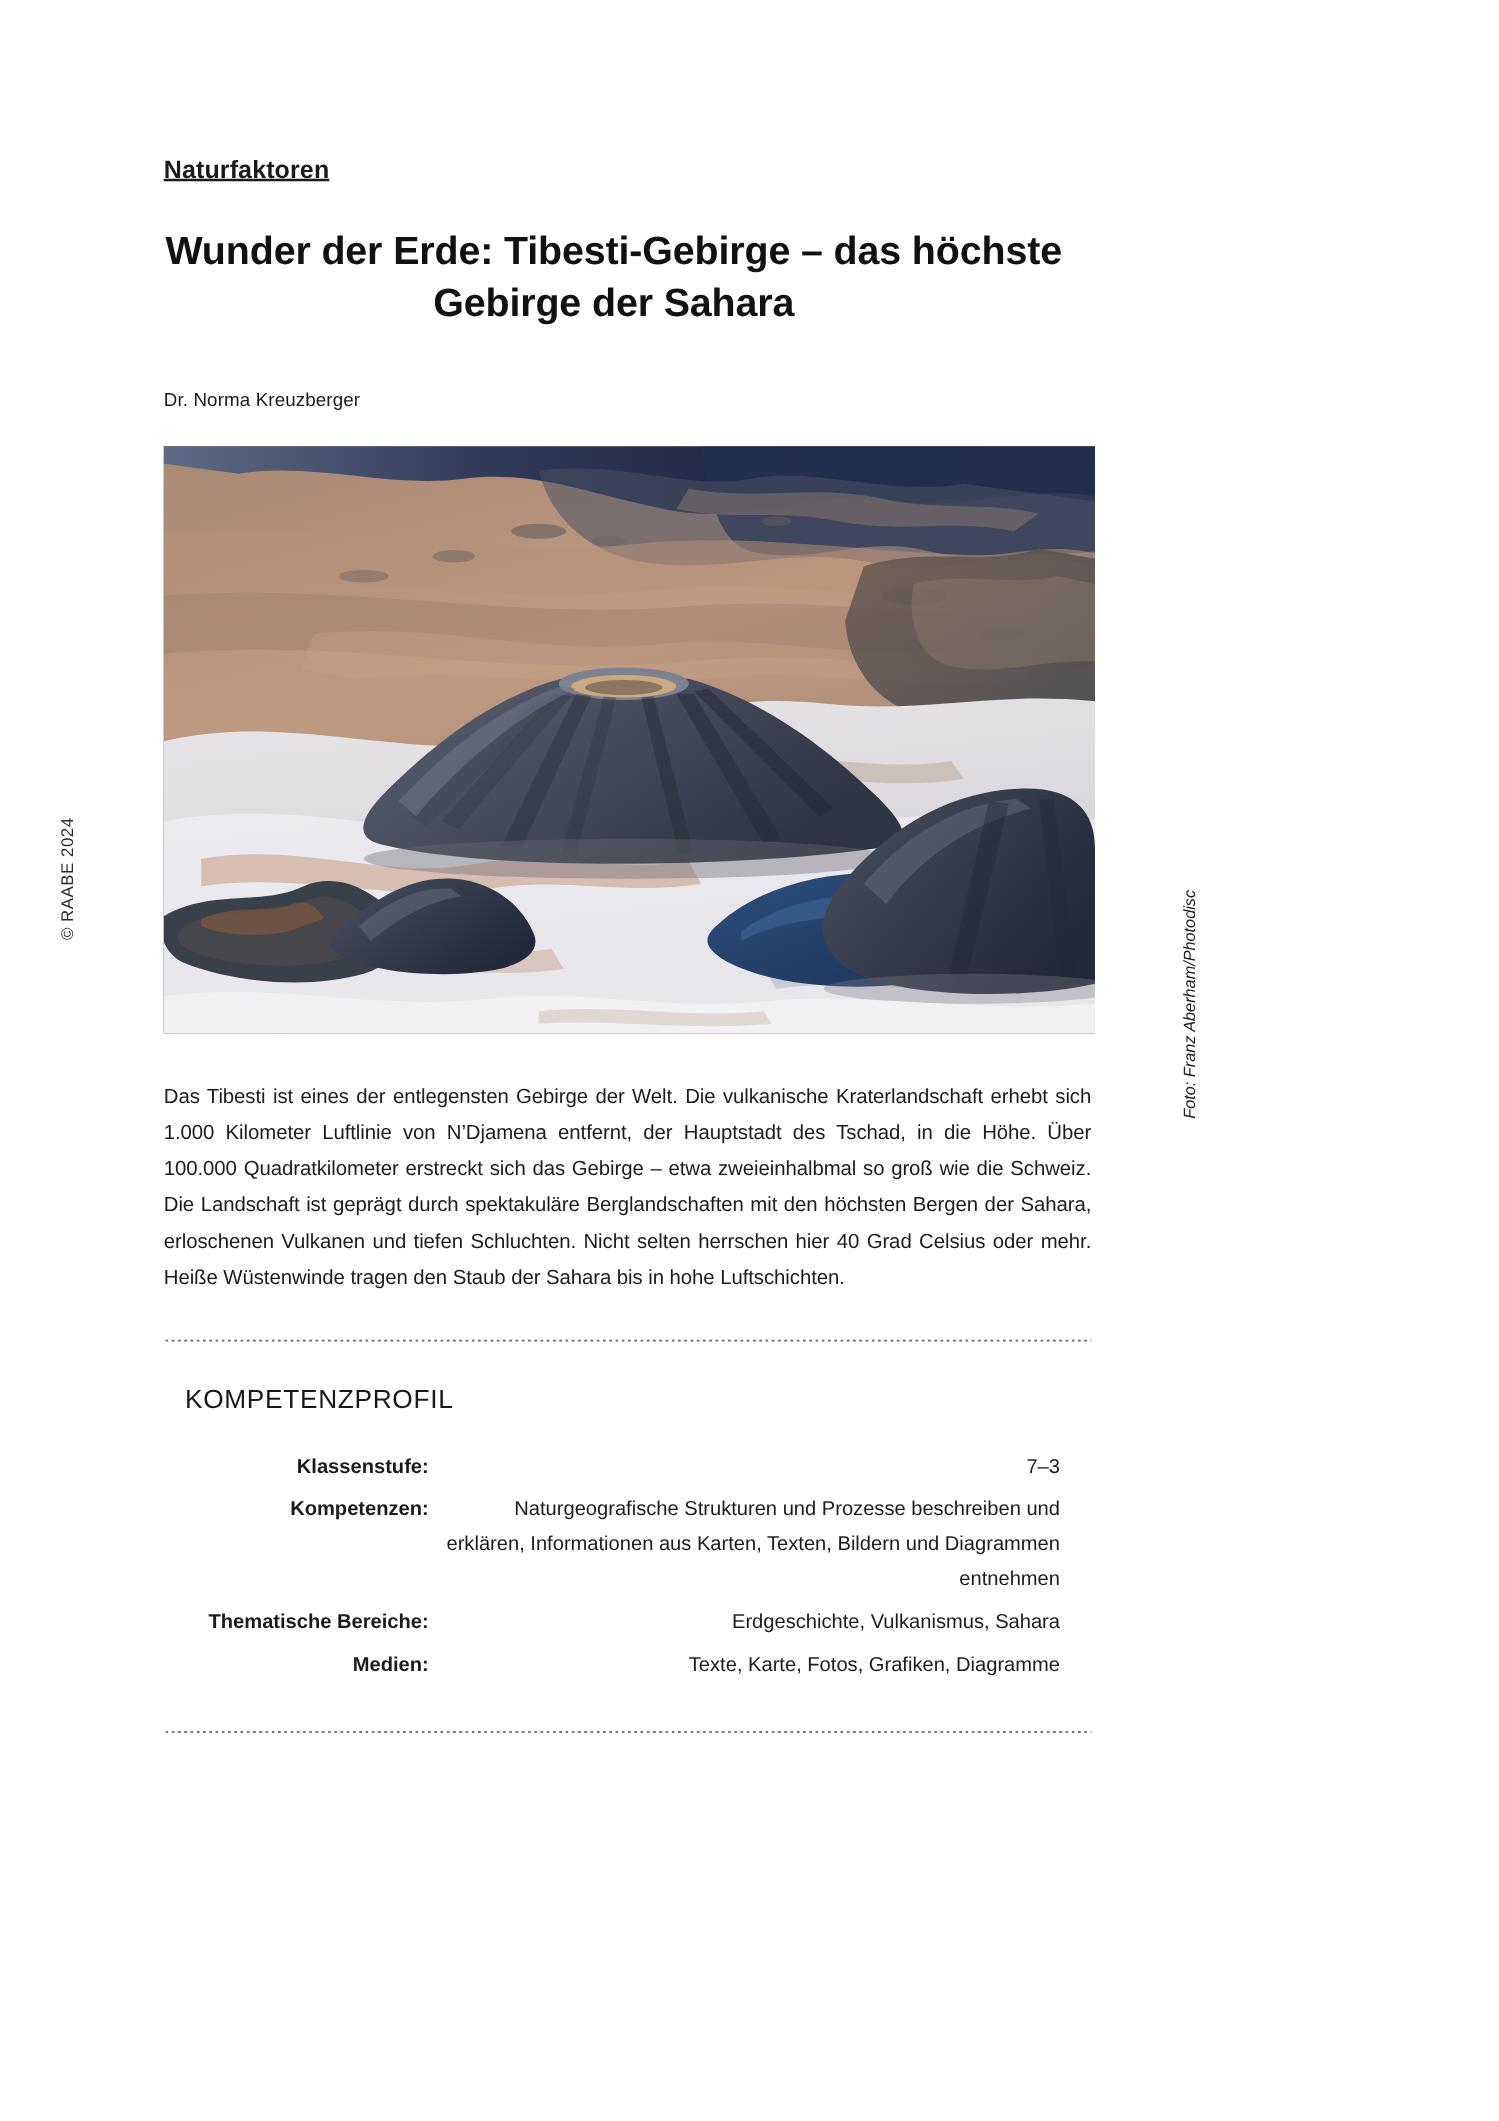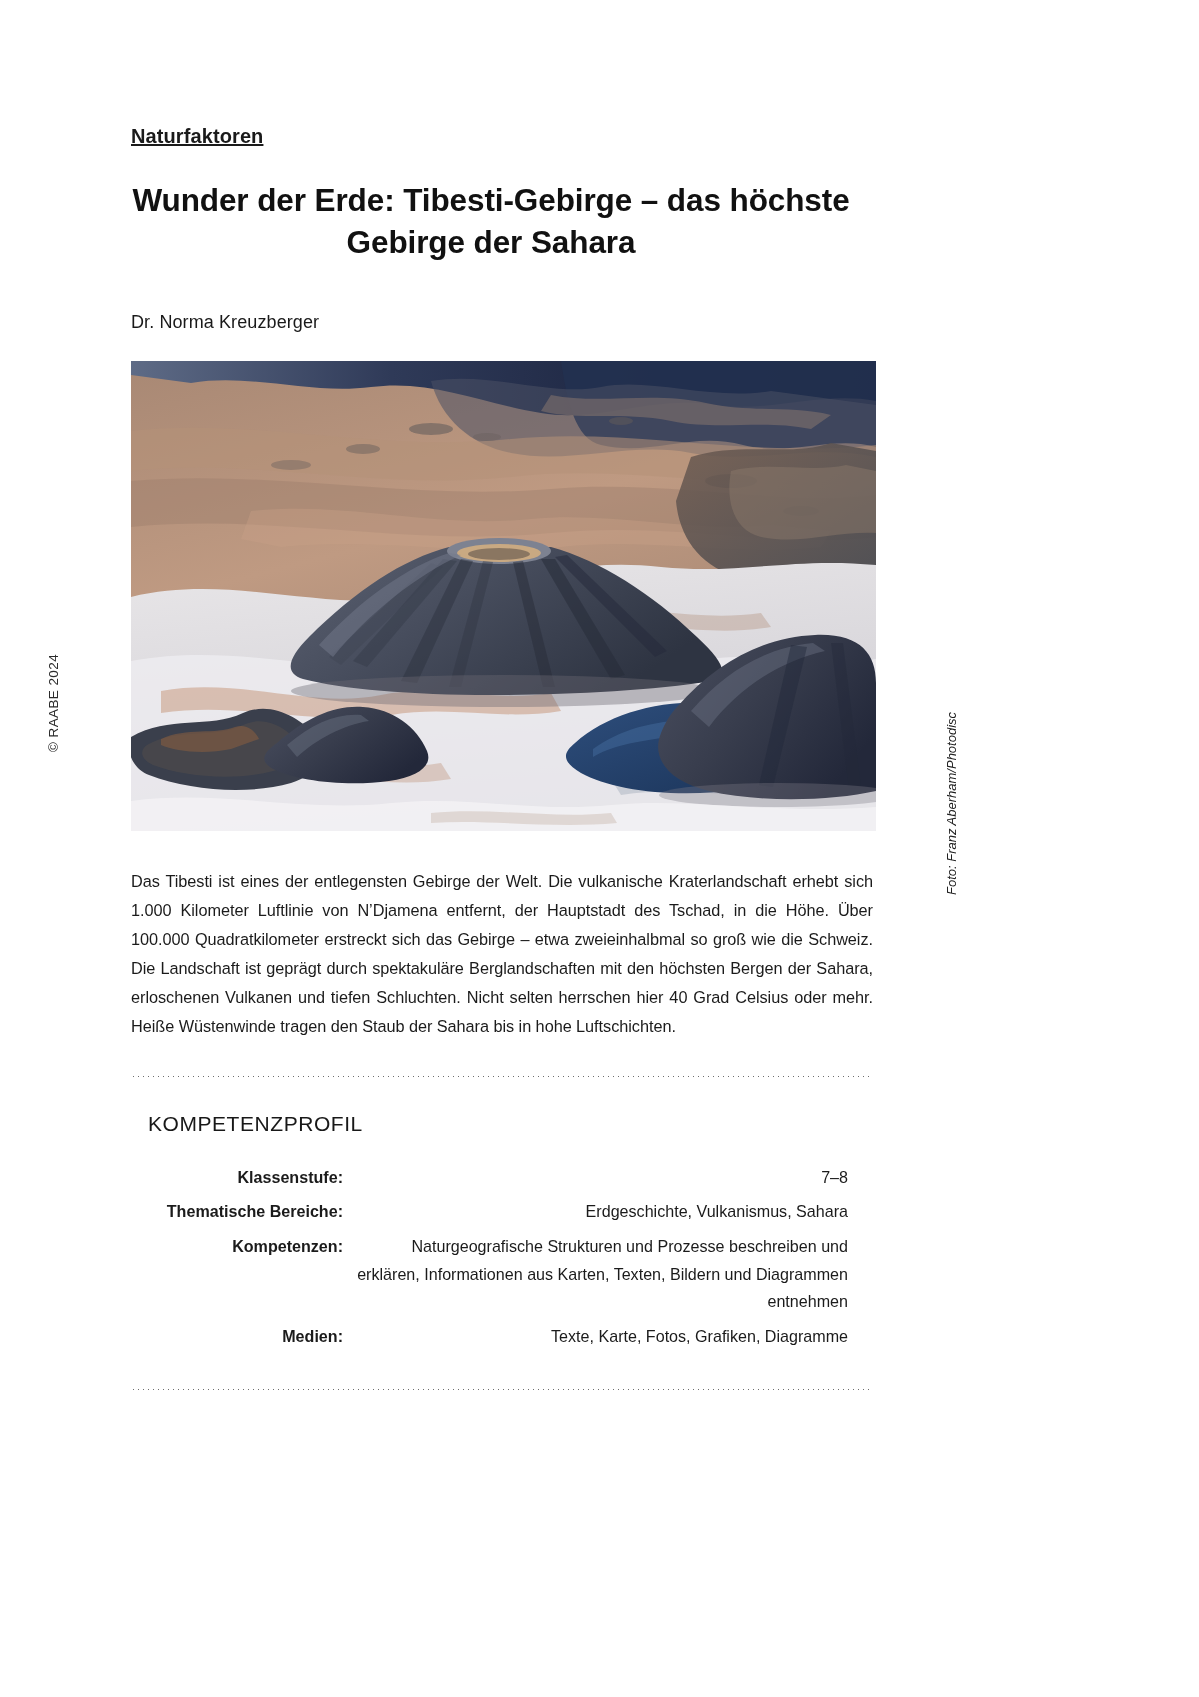--- a/index.html
+++ b/index.html
@@ -83,21 +83,21 @@
     font-weight: 700;
     color: #111111;
     line-height: 1.33;
     letter-spacing: -0.1px;
     margin-bottom: 48px;
     max-width: 720px;
     text-align: center;
   }
 
   .author {
-    font-size: 18px;
+    font-size: 15px;
     font-weight: 400;
     color: #1a1a1a;
     letter-spacing: 0.1px;
     margin-bottom: 28px;
   }
 
   
   .hero {
     position: relative;
     width: 745px;
@@ -302,29 +302,29 @@
 
     <div class="dotted-rule"></div>
 
     <div class="kompetenz-wrap">
       <div class="kompetenz-heading">KOMPETENZPROFIL</div>
 
       <table class="kompetenz">
         <tbody>
           <tr>
             <td class="label">Klassenstufe:</td>
-            <td class="value">7–8</td>
+            <td class="value">7–3</td>
+          </tr>
+          <tr>
+            <td class="label">Kompetenzen:</td>
+            <td class="value">Naturgeografische Strukturen und Prozesse beschreiben und erklären, Informationen aus Karten, Texten, Bildern und Diagrammen entnehmen</td>
           </tr>
           <tr>
             <td class="label">Thematische Bereiche:</td>
             <td class="value">Erdgeschichte, Vulkanismus, Sahara</td>
-          </tr>
-          <tr>
-            <td class="label">Kompetenzen:</td>
-            <td class="value">Naturgeografische Strukturen und Prozesse beschreiben und erklären, Informationen aus Karten, Texten, Bildern und Diagrammen entnehmen</td>
           </tr>
           <tr>
             <td class="label">Medien:</td>
             <td class="value">Texte, Karte, Fotos, Grafiken, Diagramme</td>
           </tr>
         </tbody>
       </table>
     </div>
 
     <div class="dotted-rule rule-bottom"></div>

